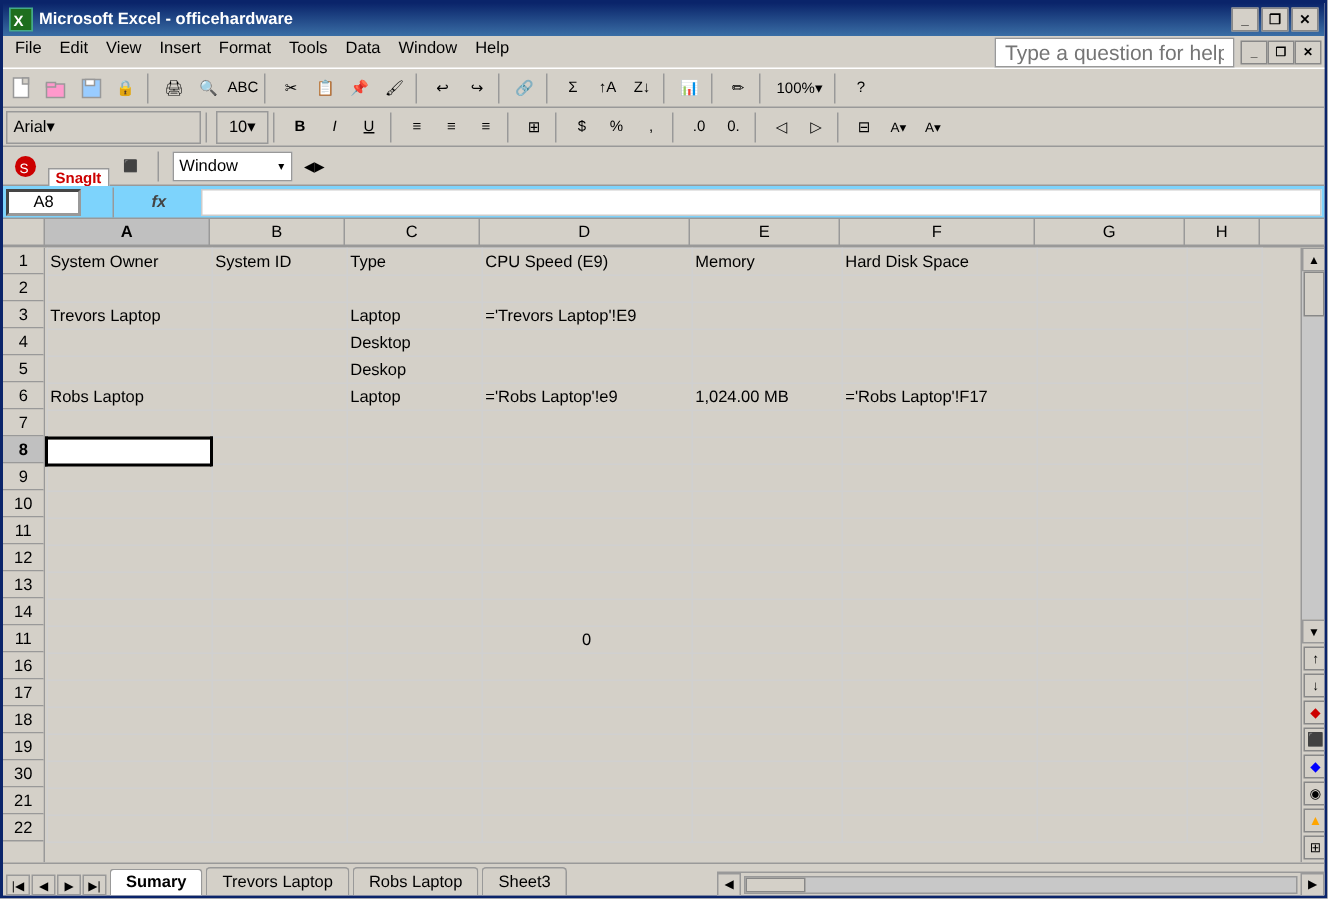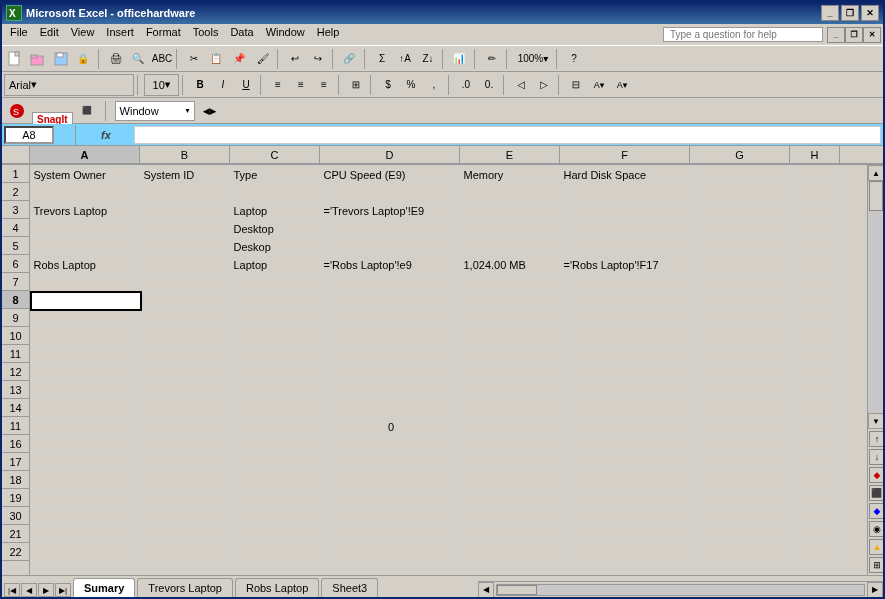--- a/index.html
+++ b/index.html
@@ -35,21 +35,21 @@
       padding: 0 2px;
       border-bottom: 1px solid #fff;
       font-size: 11px;
     }
     .menu-item {
       padding: 2px 6px;
       cursor: pointer;
       white-space: nowrap;
     }
     .menu-right { margin-left: auto; display: flex; align-items: center; }
-    .help-box { border: 1px solid #999; padding: 1px 6px; font-size: 10px; color: #444; background: white; width: 160px; margin-right: 4px; }
+    .help-box { border: 1px solid #999; padding: 1px 6px; font-size: 14px; color: #444; background: white; width: 160px; margin-right: 4px; }
 
     
     .toolbar {
       background: #d4d0c8;
       height: 26px;
       display: flex;
       align-items: center;
       padding: 1px 2px;
       border-bottom: 1px solid #999;
       gap: 1px;
@@ -198,21 +198,21 @@
       align-items: center;
       margin-right: 2px;
       border-radius: 3px 3px 0 0;
     }
     .sheet-tab.active {
       background: white;
       border-bottom: 1px solid white;
       font-weight: bold;
       margin-bottom: -1px;
     }
-    .tabs-scroll-area { display: flex; align-items: flex-start; flex: 1; overflow: hidden; }
+    .tabs-scroll-area { display: flex; align-items: center; flex: 1; overflow: hidden; }
 
     
     .status-bar {
       height: 20px;
       background: #d4d0c8;
       display: flex;
       align-items: center;
       padding: 0 6px;
       font-size: 11px;
       border-top: 1px solid #999;

